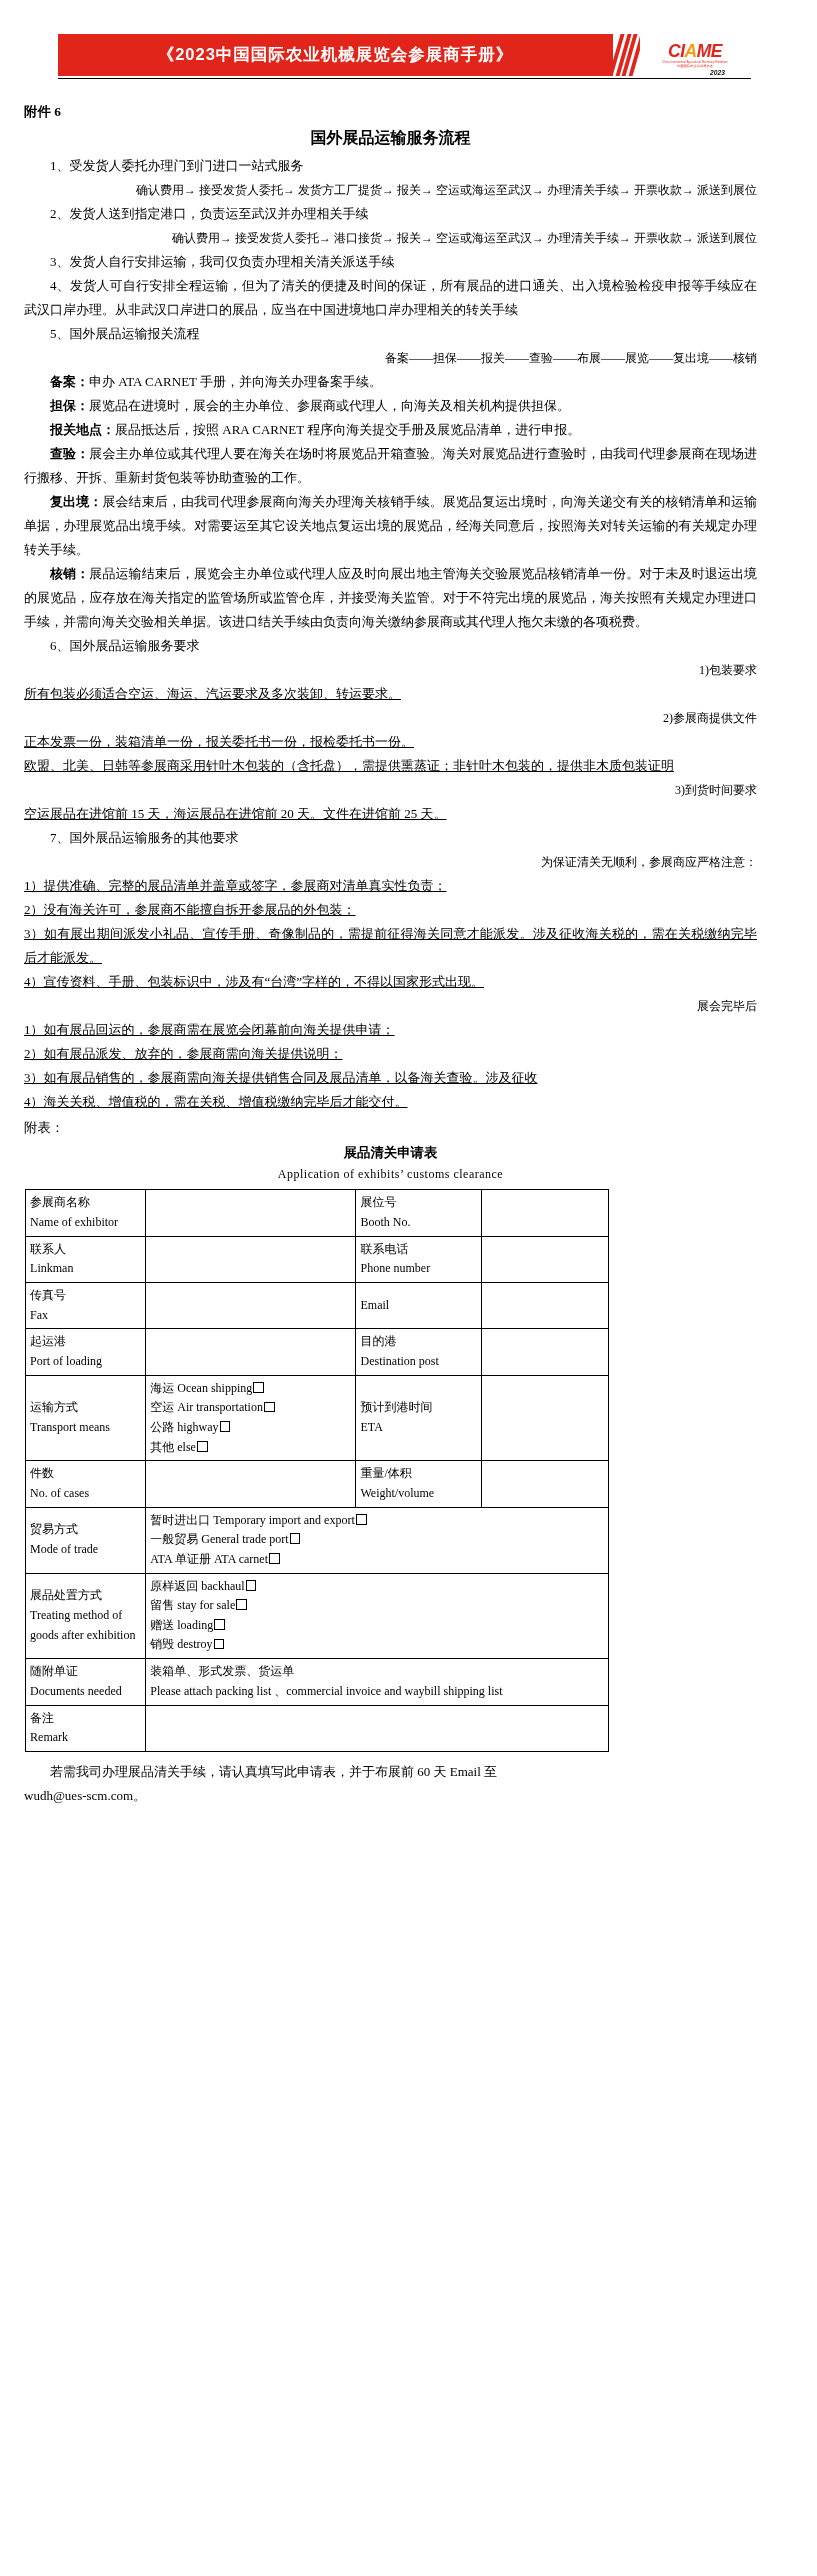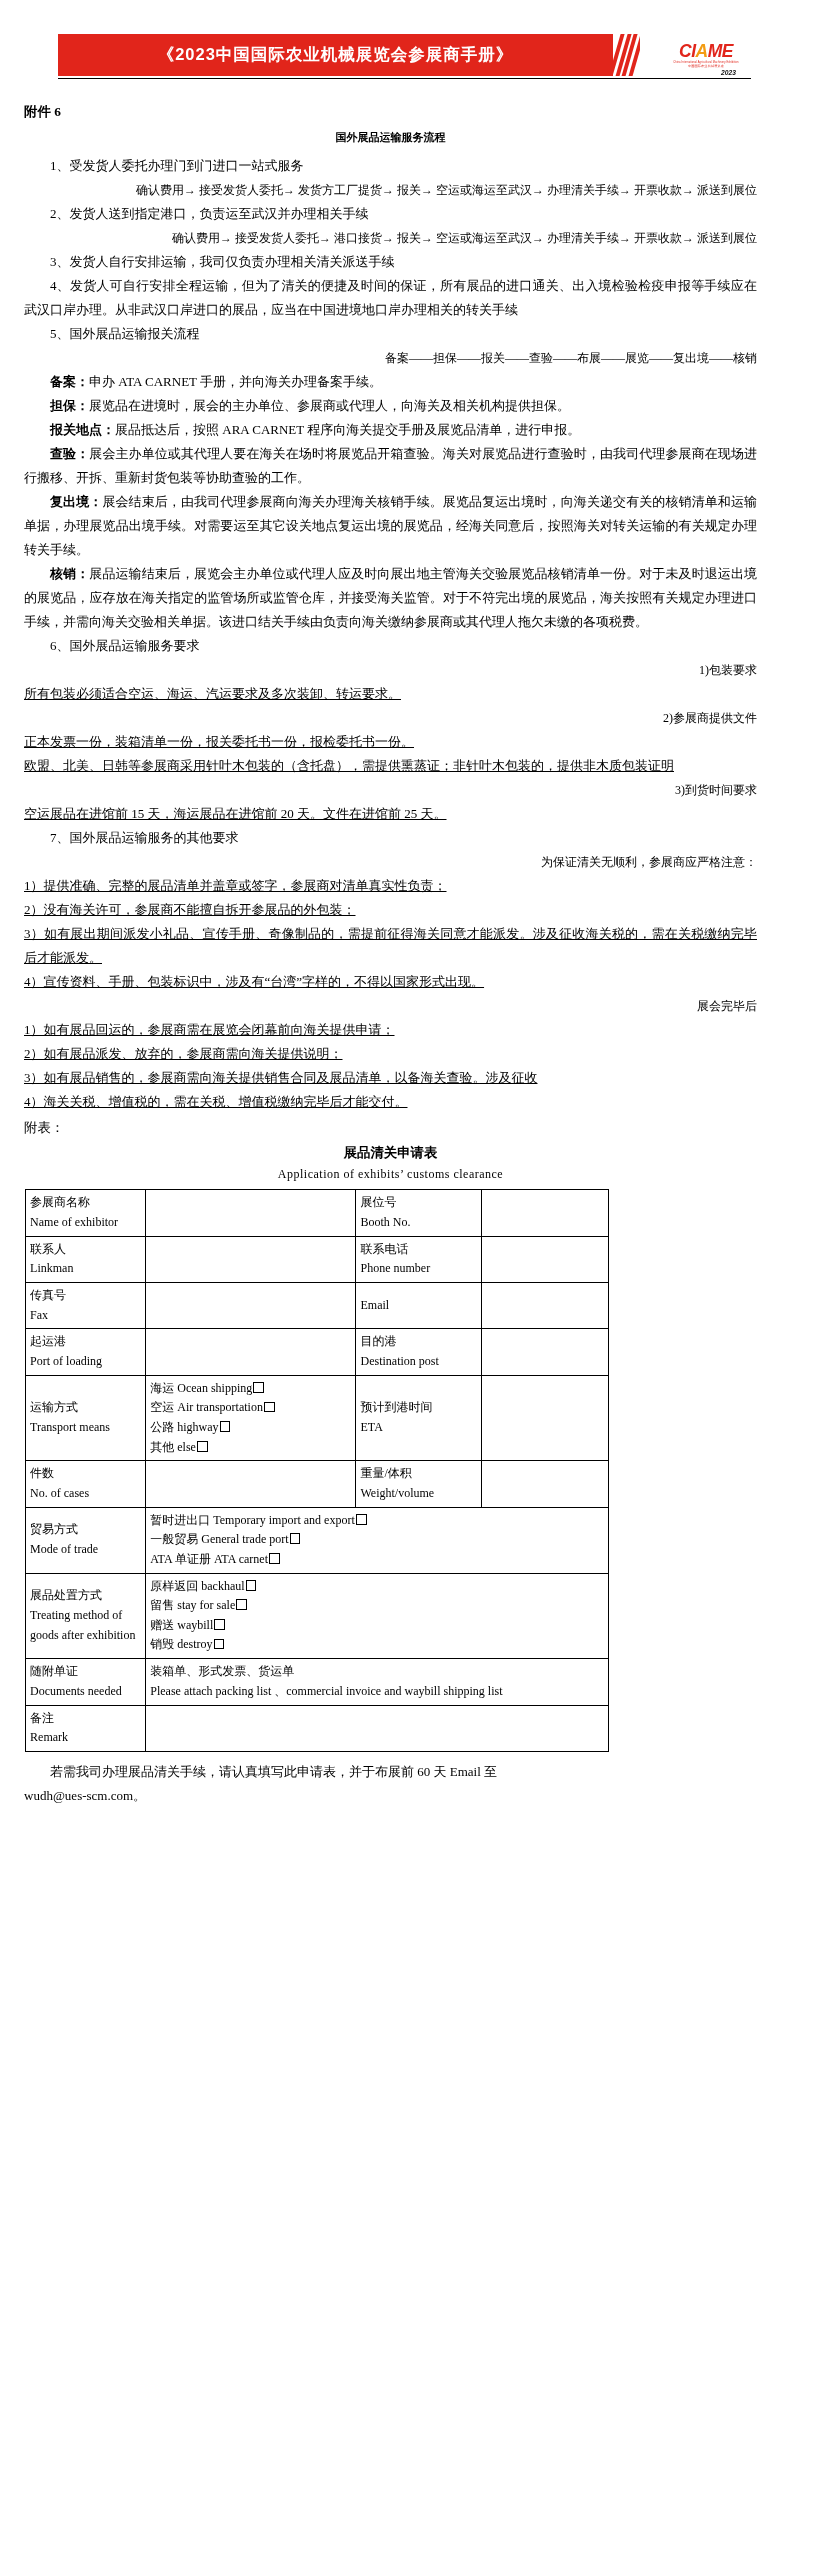--- a/index.html
+++ b/index.html
@@ -75,21 +75,20 @@
   .logo {
     position: absolute;
     left: 664px;
     top: 32px;
     width: 62px;
     height: 47px;
     display: flex;
     flex-direction: column;
     align-items: center;
     justify-content: center;
-    margin-left: 11px;
   }
   .logo-mark {
     font-family: "Liberation Sans", "DejaVu Sans", sans-serif;
     font-weight: bold;
     font-style: italic;
     font-size: 17.5px;
     color: #e1251b;
     letter-spacing: -0.5px;
     line-height: 1;
   }
@@ -135,21 +134,21 @@
     line-height: 24px;
   }
   .attach-label {
     font-weight: bold;
     font-size: 13.4px;
     margin: 19.6px 0 3.1px 0;
     line-height: 20.6px;
   }
   h1.title {
     text-align: center;
-    font-size: 11px;
+    font-size: 16px;
     font-weight: bold;
     margin: 3.1px 0 4.1px 0;
     line-height: 25px;
   }
   p.para {
     margin: 0;
     text-indent: 2em;
     text-align: justify;
     font-size: 13px;
     line-height: 24px;
@@ -421,21 +420,21 @@
         </tr>
 
         <tr>
           <td class="lbl-cell">
             <span class="cn">展品处置方式</span>
             <span class="en">Treating method of goods after exhibition</span>
           </td>
           <td colspan="3">
             <span class="opt"><span>原样返回 backhaul</span><span class="box"></span></span>
             <span class="opt"><span>留售 stay for sale</span><span class="box"></span></span>
-            <span class="opt"><span>赠送 waybill</span><span class="box"></span></span>
+            <span class="opt"><span>赠送 loading</span><span class="box"></span></span>
             <span class="opt"><span>销毁 destroy</span><span class="box"></span></span>
           </td>
         </tr>
 
         <tr>
           <td class="lbl-cell">
             <span class="cn">随附单证</span>
             <span class="en">Documents needed</span>
           </td>
           <td colspan="3">

